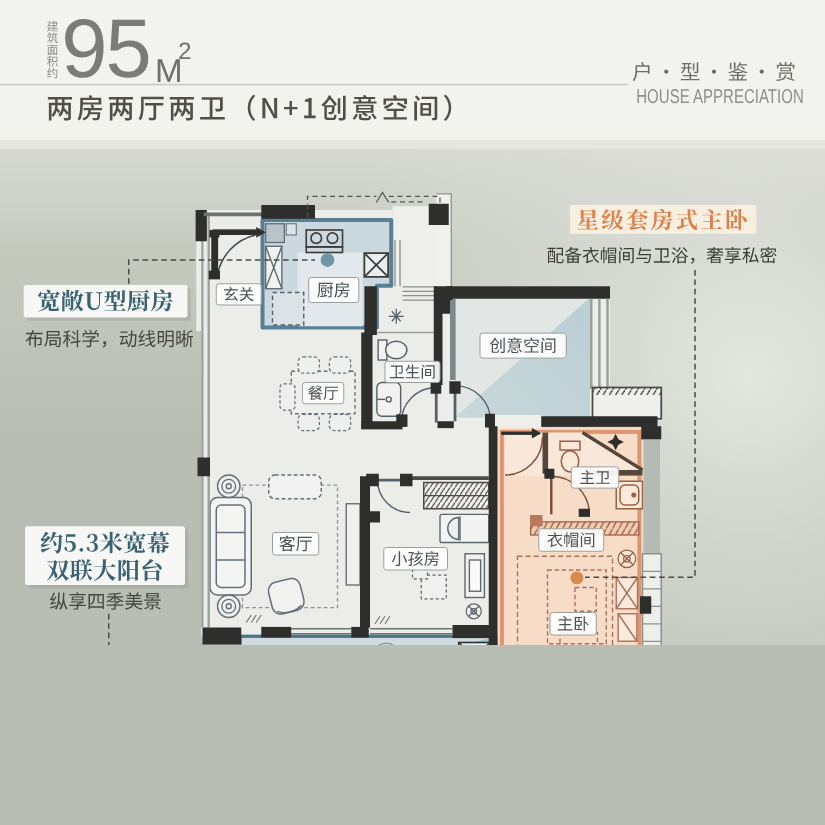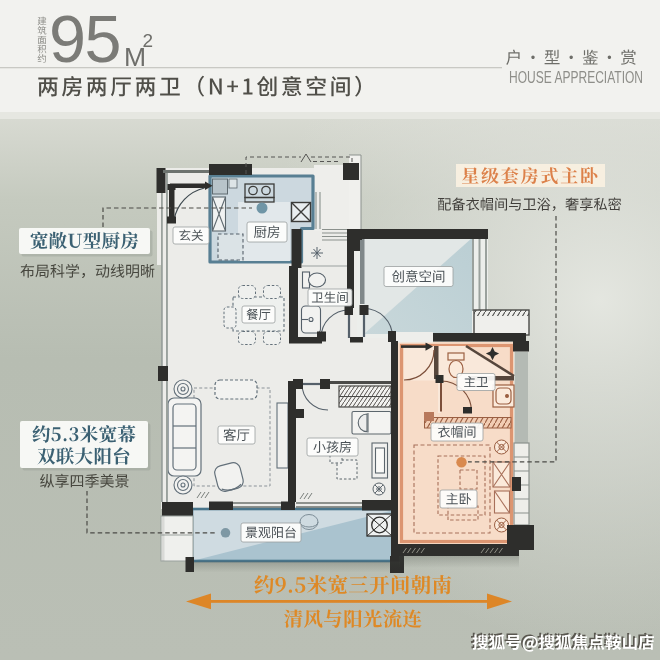--- a/index.html
+++ b/index.html
@@ -1,14 +1,14 @@
 <!DOCTYPE html>
 <html><head><meta charset="utf-8"><style>
 html,body{margin:0;padding:0;background:#b8beb3;}
-#page{width:660px;height:660px;position:relative;overflow:hidden;font-family:"Liberation Sans",sans-serif;}
+#page{width:660px;height:516px;position:relative;overflow:hidden;font-family:"Liberation Sans",sans-serif;}
 </style></head><body>
 <div id="page">
 <svg width="660" height="660" viewBox="0 0 660 660" xmlns="http://www.w3.org/2000/svg">
 <defs>
 <linearGradient id="bgGrad" x1="0" y1="112" x2="0" y2="660" gradientUnits="userSpaceOnUse">
 <stop offset="0" stop-color="#d9dbd3"></stop>
           <stop offset="0.16" stop-color="#c5cabf"></stop>
 <stop offset="0.45" stop-color="#b7bdb2"></stop>
           <stop offset="1" stop-color="#babfb5"></stop>
 </linearGradient>

